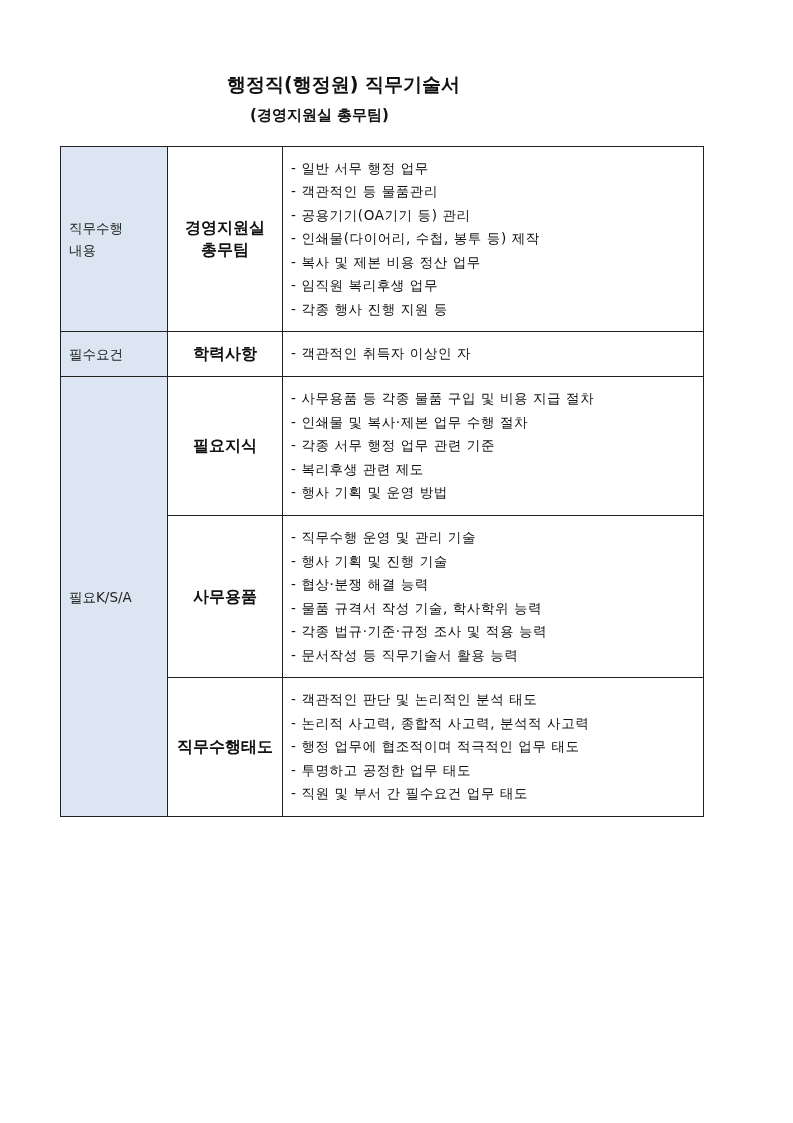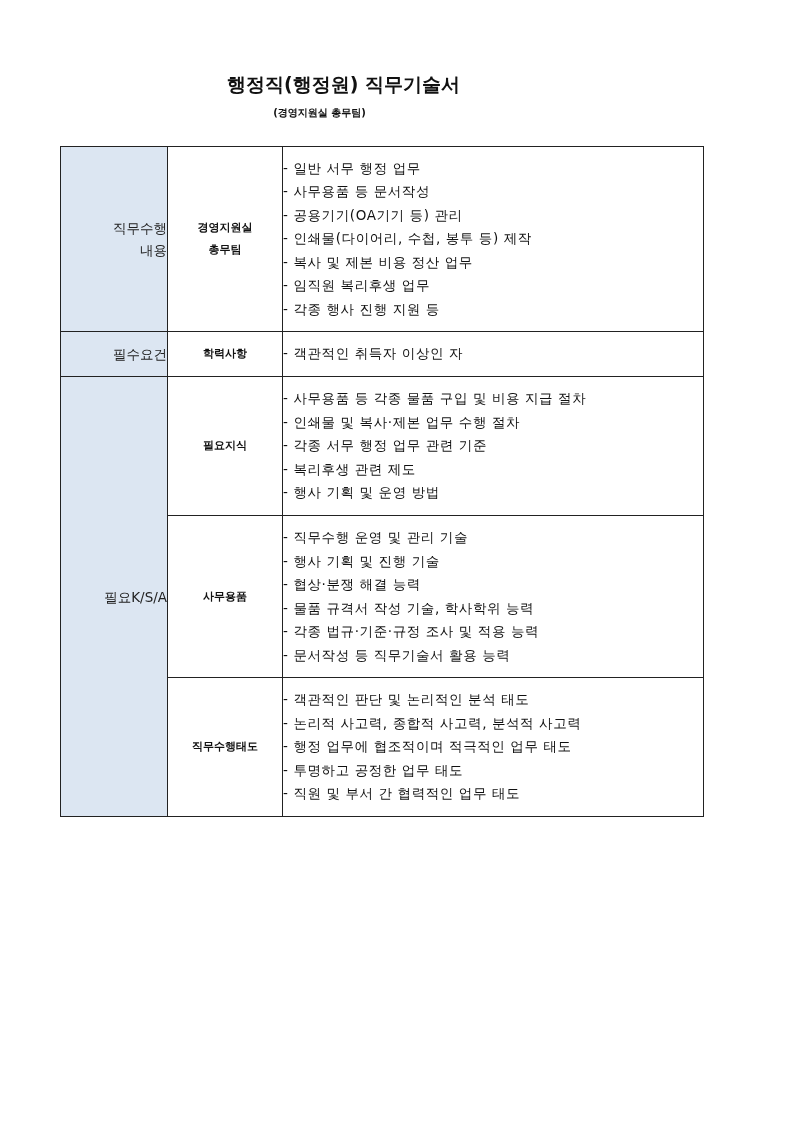--- a/index.html
+++ b/index.html
@@ -1,25 +1,25 @@
 <!DOCTYPE html>
 <html><head>
 <meta charset="utf-8">
 <style>
   html, body { margin: 0; padding: 0; background: #ffffff; }
   body { width: 793px; height: 1123px; position: relative; font-family: "DejaVu Sans", sans-serif; color: #111; }
   .title { position: absolute; top: 72px; left: 0; width: 687px; text-align: center; font-size: 19px; font-weight: bold; letter-spacing: 0px; }
-  .subtitle { position: absolute; top: 106px; left: 0; width: 639px; text-align: center; font-size: 10px; font-weight: bold; }
+  .subtitle { position: absolute; top: 106px; left: 0; width: 639px; text-align: center; font-size: 15px; font-weight: bold; }
   table.jd { position: absolute; top: 146px; left: 60px; width: 643px; border-collapse: collapse; table-layout: fixed; }
-  table.jd td { border: 1.5px solid #222; padding: 0; vertical-align: middle; }
+  table.jd td { border: 1.5px solid #222; padding: 8px; vertical-align: middle; }
   col.c1 { width: 107px; }
   col.c2 { width: 115px; }
   col.c3 { width: 421px; }
-  td.cat { background: #dce6f2; text-align: right; font-size: 13.5px; color: #222; line-height: 22px; }
-  td.sub { text-align: center; font-size: 11px; font-weight: bold; line-height: 22px; }
+  td.cat { background: #dce6f2; text-align: left; font-size: 13.5px; color: #222; line-height: 22px; }
+  td.sub { text-align: center; font-size: 16px; font-weight: bold; line-height: 22px; }
   td.items { padding: 8px 6px 8px 6px; }
   ul.list { list-style: none; margin: 0; padding: 0; }
   ul.list li { font-size: 13.5px; line-height: 23.5px; white-space: nowrap; letter-spacing: 0.6px; color: #111; }
   ul.list li::before { content: "- "; }
   tr.r1 { height: 185px; }
   tr.r2 { height: 45px; }
   tr.r3 { height: 139px; }
   tr.r4 { height: 162px; }
   tr.r5 { height: 139px; }
 </style>
@@ -41,21 +41,21 @@
         <div>직무수행</div>
         <div>내용</div>
       </td>
       <td class="sub">
         <div>경영지원실</div>
         <div>총무팀</div>
       </td>
       <td class="items">
         <ul class="list">
           <li>일반 서무 행정 업무</li>
-          <li>사무용품 등 문서작성</li>
+          <li>객관적인 등 물품관리</li>
           <li>공용기기(OA기기 등) 관리</li>
           <li>인쇄물(다이어리, 수첩, 봉투 등) 제작</li>
           <li>복사 및 제본 비용 정산 업무</li>
           <li>임직원 복리후생 업무</li>
           <li>각종 행사 진행 지원 등</li>
         </ul>
       </td>
     </tr>
     <tr class="r2">
       <td class="cat">필수요건</td>
@@ -93,18 +93,18 @@
       </td>
     </tr>
     <tr class="r5">
       <td class="sub">직무수행태도</td>
       <td class="items">
         <ul class="list">
           <li>객관적인 판단 및 논리적인 분석 태도</li>
           <li>논리적 사고력, 종합적 사고력, 분석적 사고력</li>
           <li>행정 업무에 협조적이며 적극적인 업무 태도</li>
           <li>투명하고 공정한 업무 태도</li>
-          <li>직원 및 부서 간 협력적인 업무 태도</li>
+          <li>직원 및 부서 간 필수요건 업무 태도</li>
         </ul>
       </td>
     </tr>
   </tbody>
 </table>
 
 </body></html>

